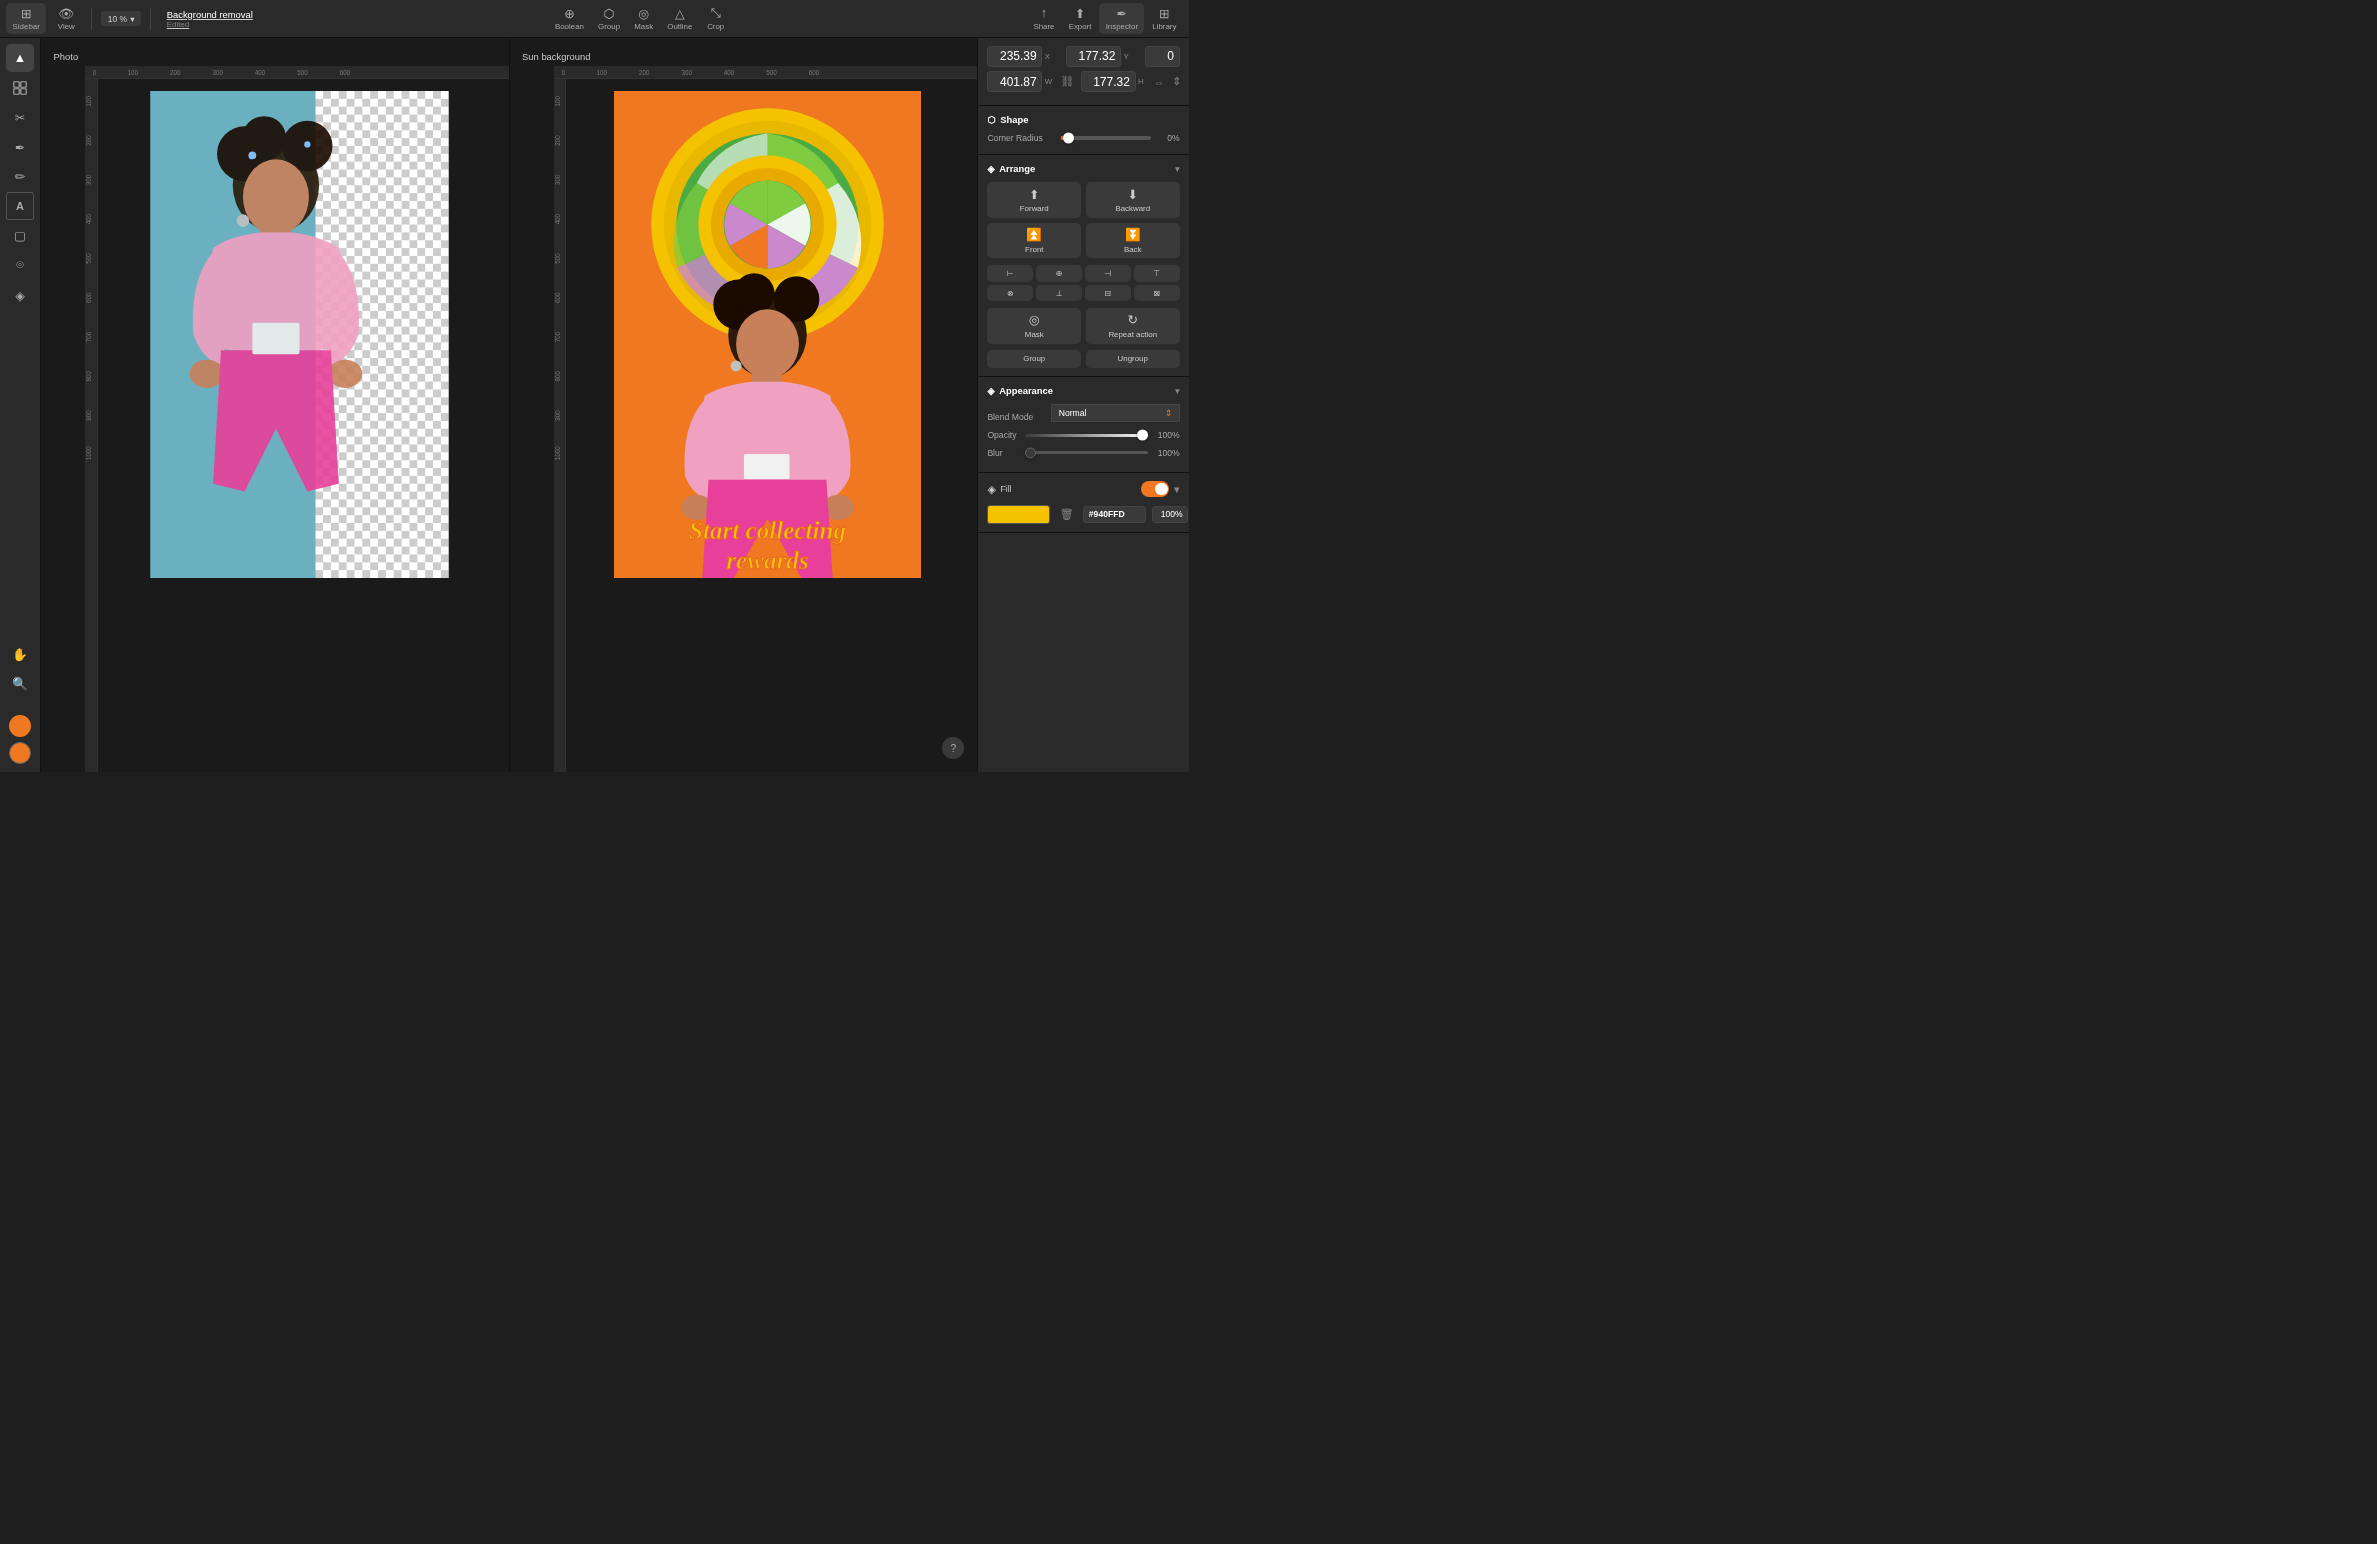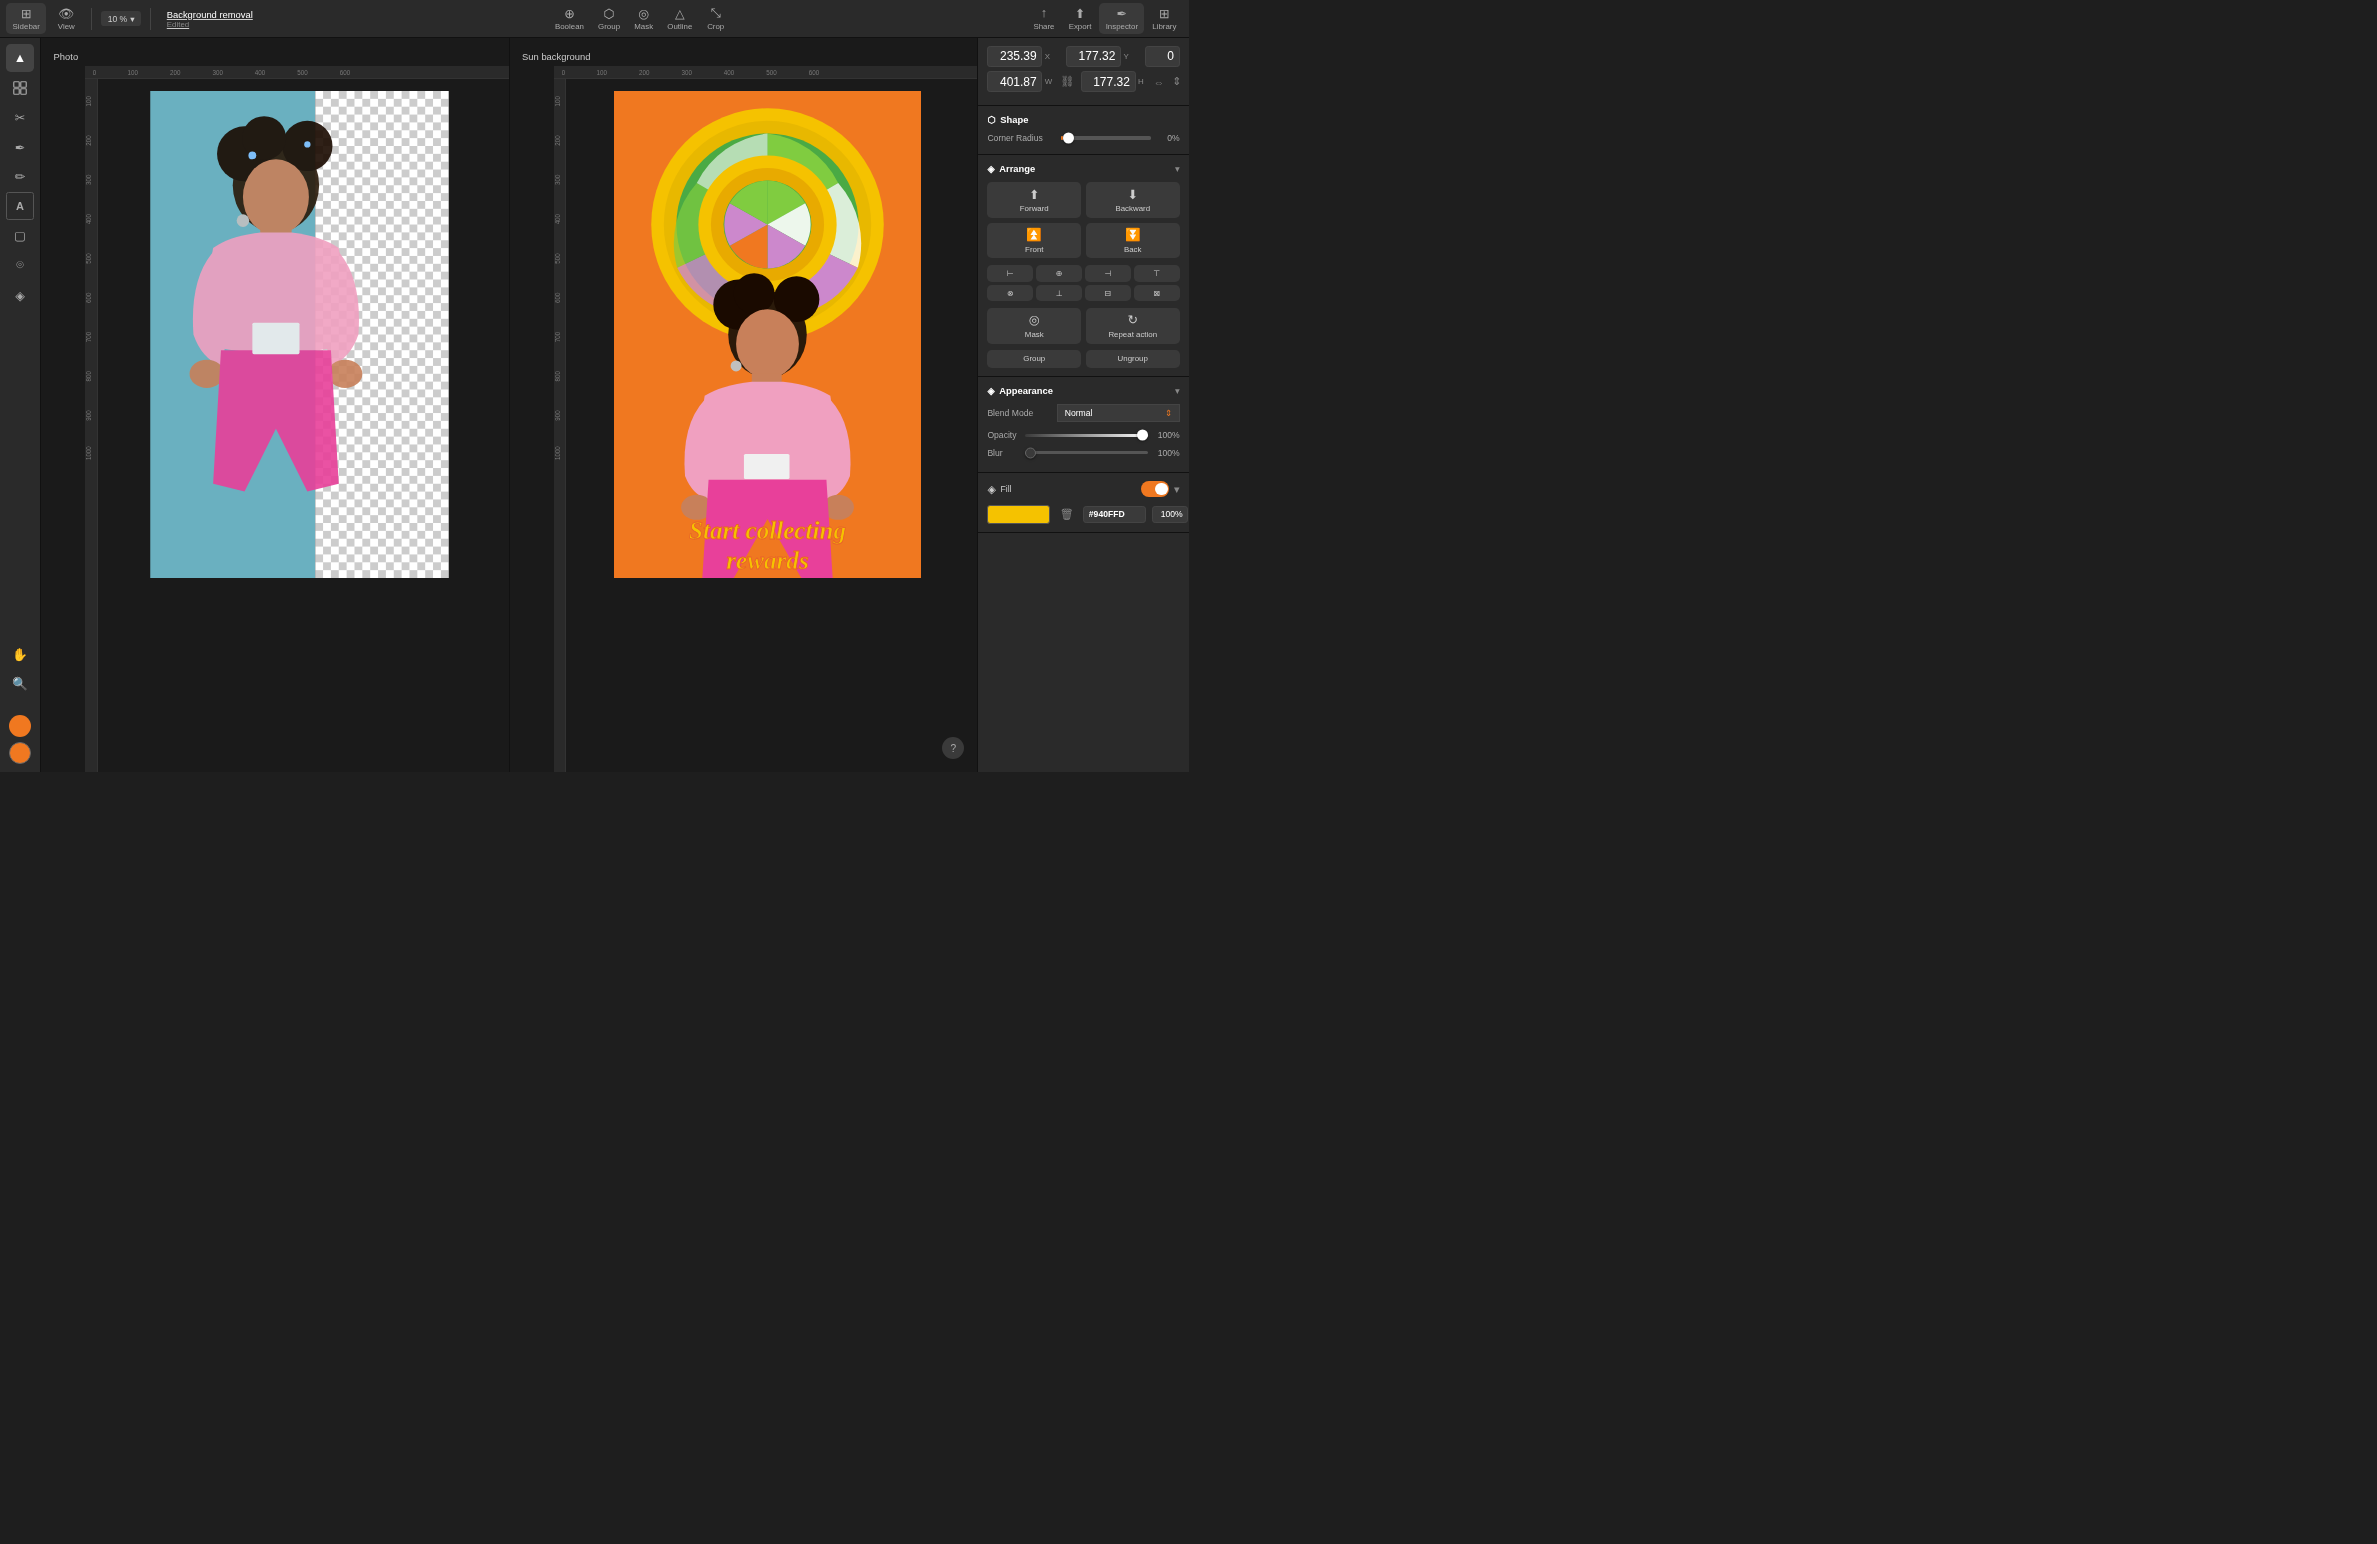--- a/index.html
+++ b/index.html
@@ -317,22 +317,22 @@
     }
     .group-ungroup-grid {
       display: grid;
       grid-template-columns: 1fr 1fr;
       gap: 4.7px;
     }
 
     
     .blend-mode-row {
       display: flex;
-      align-items: center;
-      gap: 15px;
+      align-items: flex-end;
+      gap: 9px;
       margin-bottom: 7.9px;
     }
     .blend-mode-label {
       font-size: 8.6px;
       color: #aaa;
       min-width: 55px;
     }
     .blend-mode-select {
       flex: 1;
       background: #3a3a3a;

